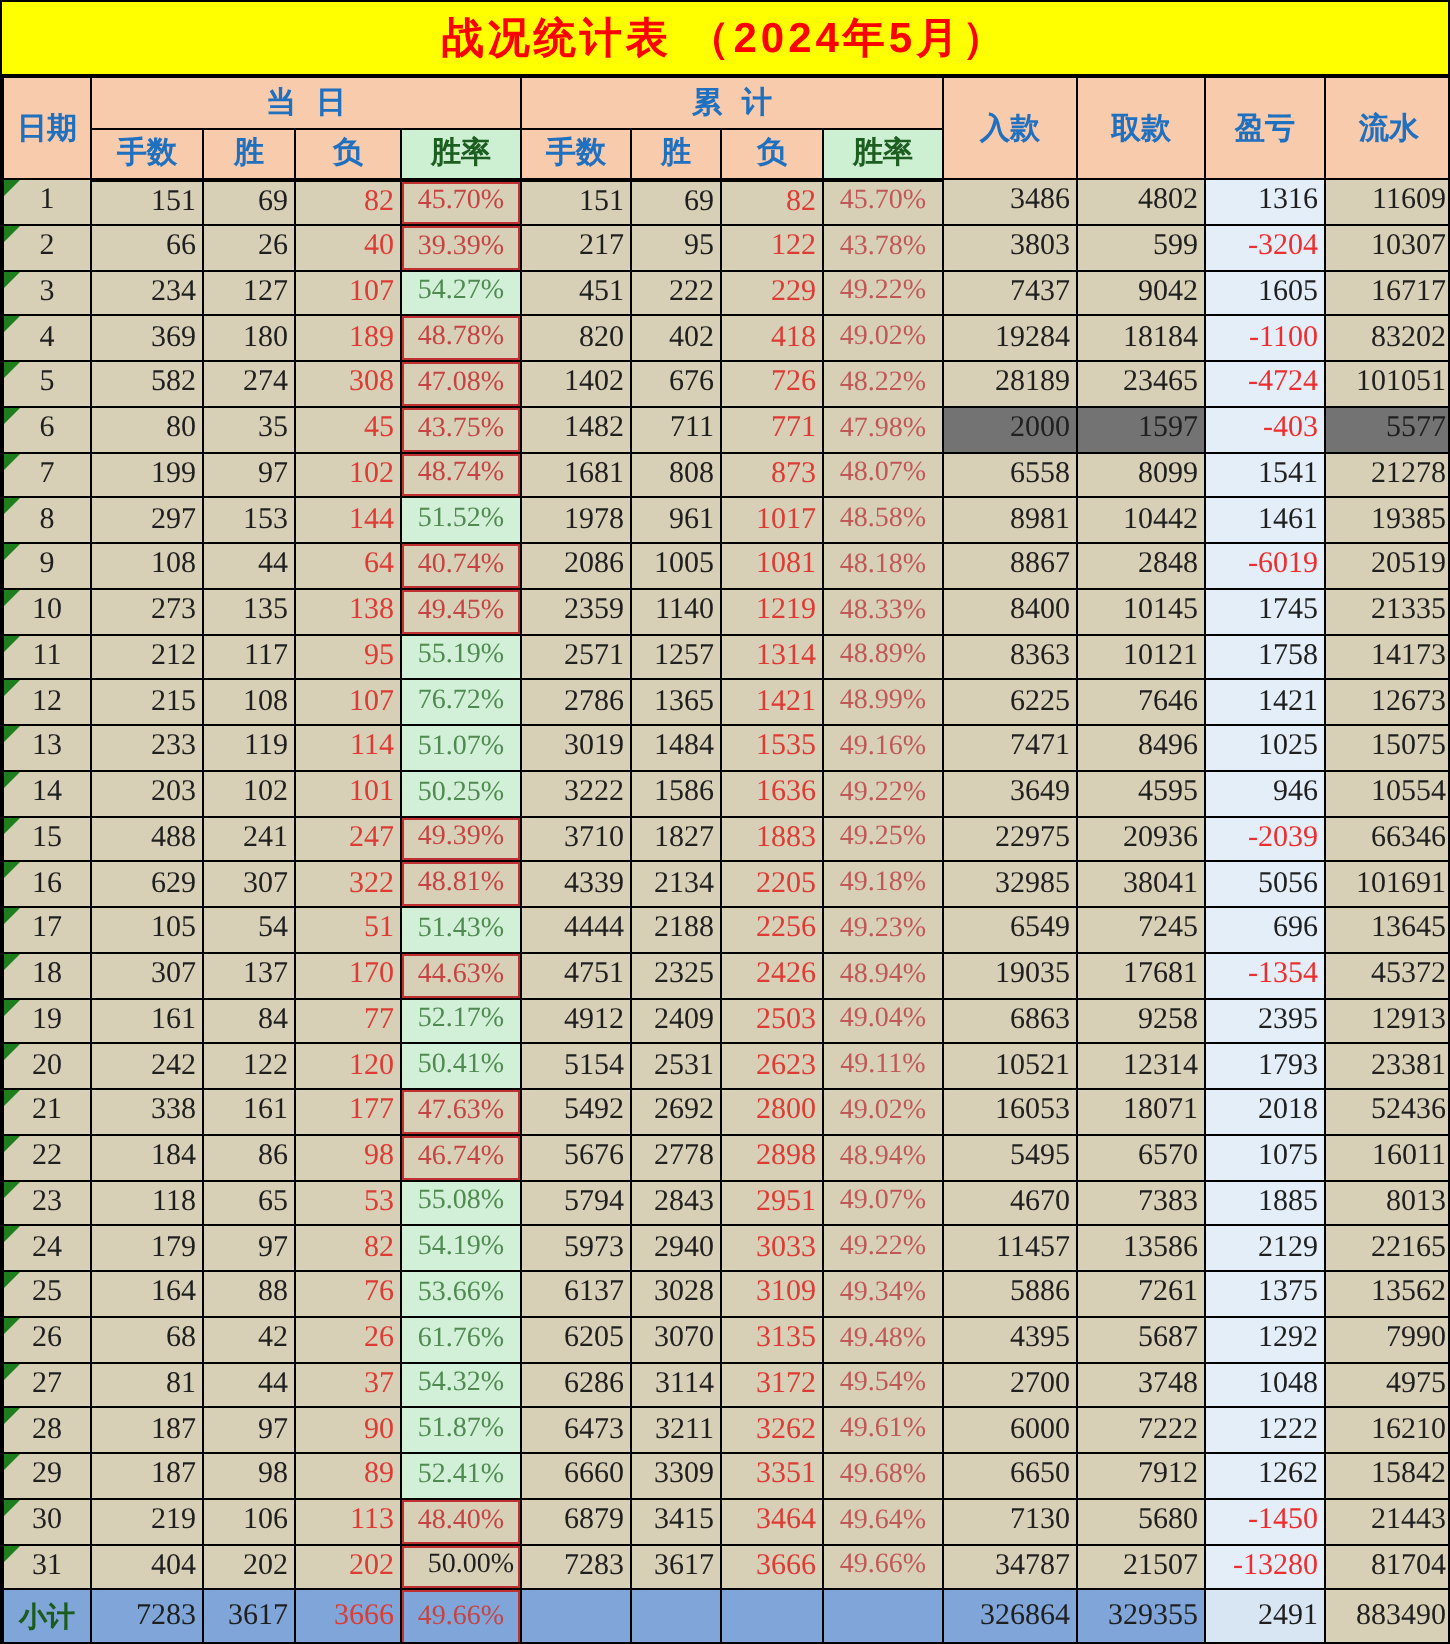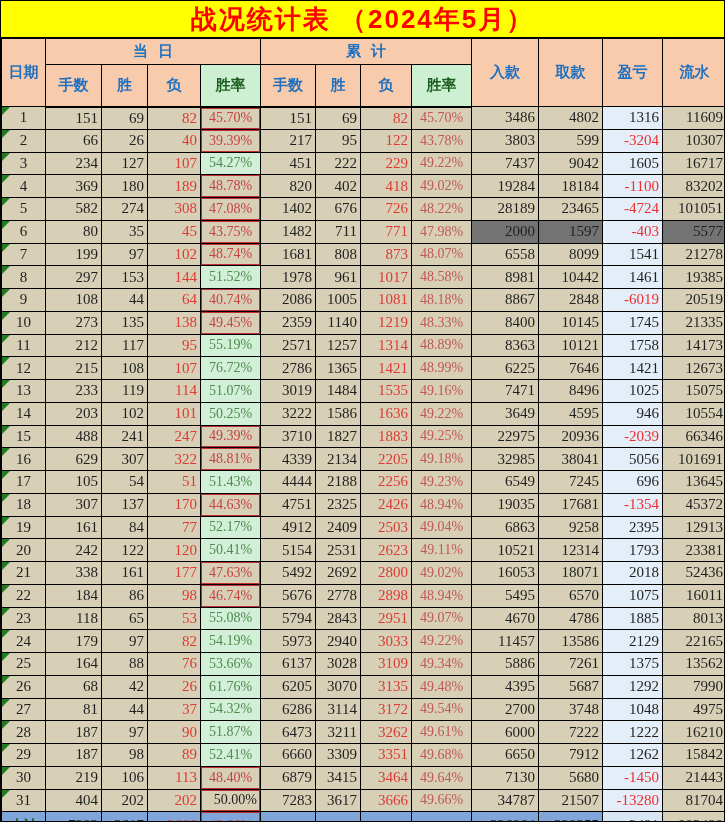--- a/index.html
+++ b/index.html
@@ -9,32 +9,32 @@
     font-family:"Liberation Serif","DejaVu Serif",serif;
     overflow:hidden;
   }
   .title-bar{
     height:37px;box-sizing:border-box;
     background:var(--title_bg,#FFFF00);
     color:var(--title_text,#FF0000);
     border-bottom:1px solid #000;
     display:flex;align-items:center;justify-content:center;
     font-family:"Liberation Sans","DejaVu Sans",sans-serif;
-    font-weight:bold;font-size:26px;letter-spacing:2px;
+    font-weight:bold;font-size:21px;letter-spacing:2px;
   }
   table{width:725px;border-collapse:collapse;table-layout:fixed;font-size:15px;}
   td,th{border:1px solid #000;padding:0 3px;overflow:hidden;white-space:nowrap;box-sizing:border-box;}
   thead th{
     background:var(--header_bg,#F8CBAD);
     color:var(--header_text,#2070C0);
     font-family:"Liberation Sans","DejaVu Sans",sans-serif;
     font-weight:bold;font-size:15px;text-align:center;
   }
   thead tr.h1 th{height:26px;}
-  thead tr.h2 th{height:42px;border-bottom-width:2px;}
+  thead tr.h2 th{height:25px;border-bottom-width:2px;}
   thead th.span-h{letter-spacing:10px;text-indent:10px;}
   thead th.green-h{background:var(--rate_header_bg,#CDEFD2);color:var(--rate_header_text,#1C5E20);}
   tbody tr.data-row{height:22.75px;}
   td{color:#1f1f1f;}
   .num{text-align:right;}
   .day{text-align:center;position:relative;}
   .tri{
     position:absolute;left:0;top:0;width:0;height:0;
     border-top:8px solid var(--marker_green,#1E7E1E);
     border-right:8px solid transparent;
@@ -435,21 +435,21 @@
     <td class="day"><i class="tri"></i><span>23</span></td>
     <td class="num">118</td>
     <td class="num">65</td>
     <td class="num red">53</td>
     <td class="rate rate-high">55.08%</td>
     <td class="num">5794</td>
     <td class="num">2843</td>
     <td class="num red">2951</td>
     <td class="rate rate-cum">49.07%</td>
     <td class="num">4670</td>
-    <td class="num">4786</td>
+    <td class="num">7383</td>
     <td class="num profit-cell">1885</td>
     <td class="num">8013</td>
   </tr>
         <tr class="data-row">
     <td class="day"><i class="tri"></i><span>24</span></td>
     <td class="num">179</td>
     <td class="num">97</td>
     <td class="num red">82</td>
     <td class="rate rate-high">54.19%</td>
     <td class="num">5973</td>

